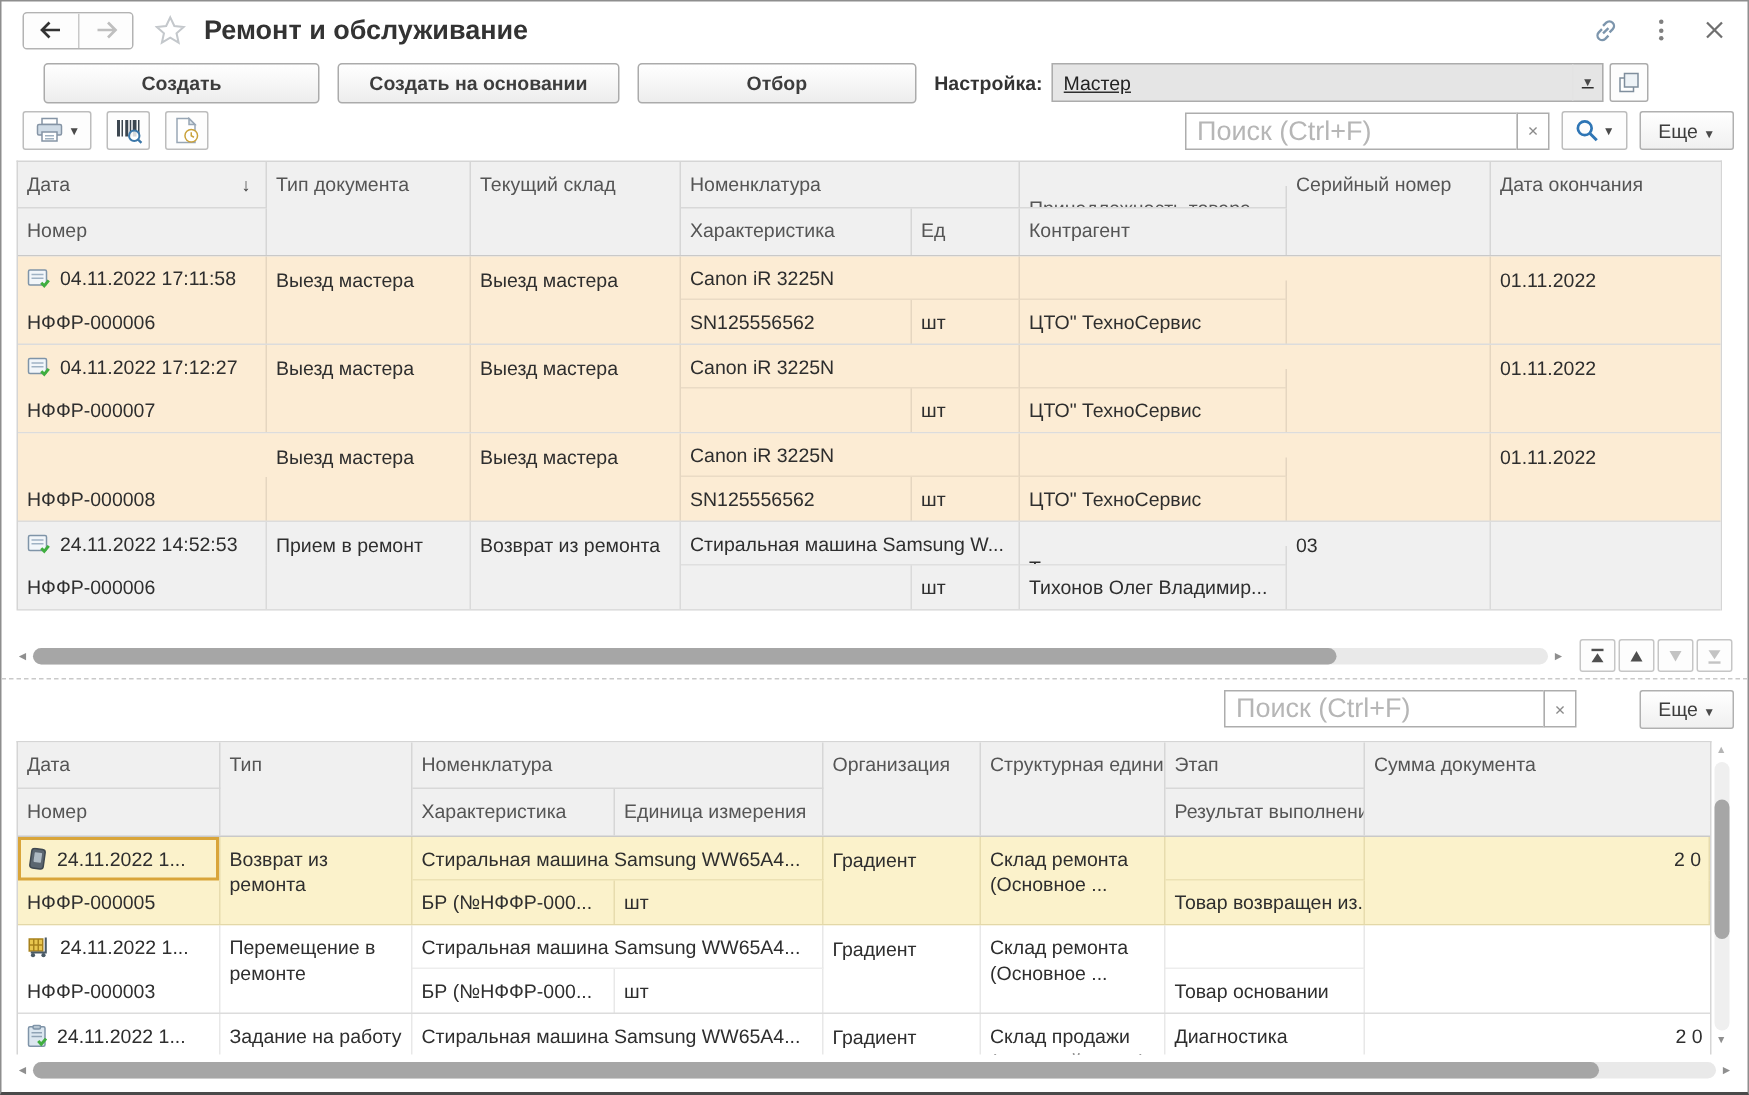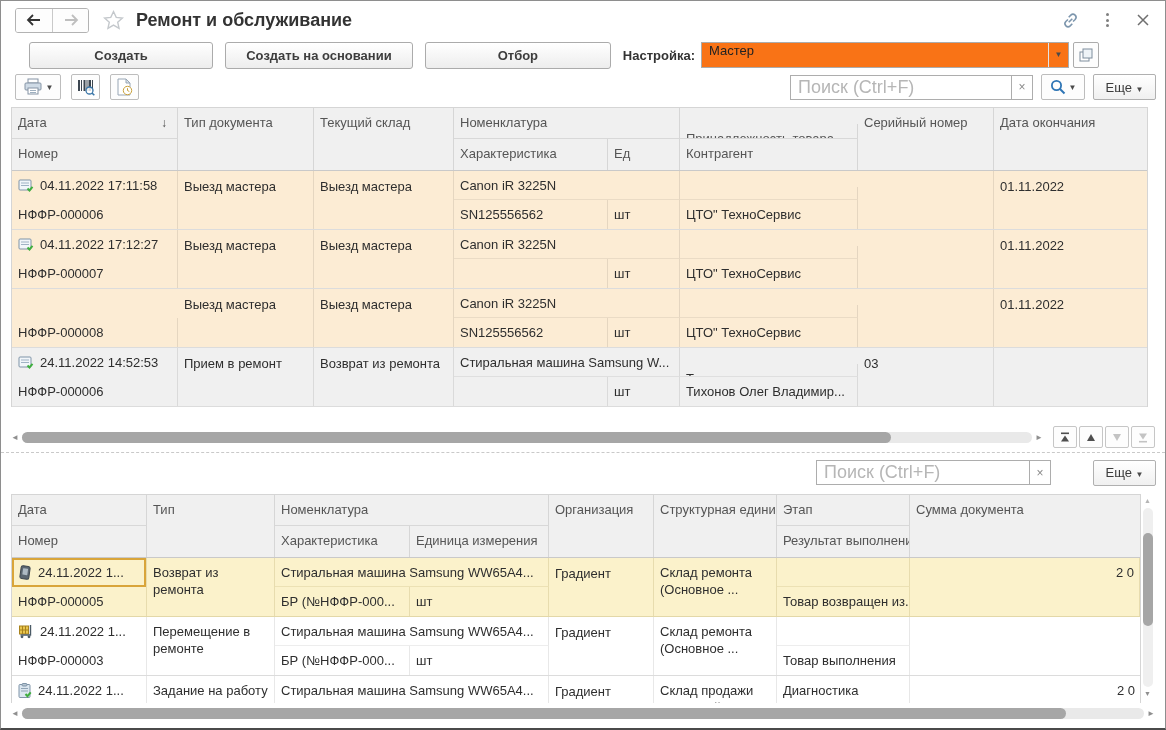--- a/index.html
+++ b/index.html
@@ -27,21 +27,21 @@
   .toolbar1 { height:32px; display:flex; align-items:center; padding:0 28px; gap:12px; }
   .btn-main {
     height:27px; border:1px solid #ababab; border-radius:3px;
     background:linear-gradient(#ffffff,#ededed); font-weight:bold; color:#3d3d3d;
     font-size:13px; display:flex; align-items:center; justify-content:center; cursor:pointer;
     font-family:"Liberation Sans", sans-serif;
   }
   .w1 { width:192px; } .w2 { width:196px; } .w3 { width:194px; }
   .setting-group { margin-left:auto; margin-right:38px; display:flex; align-items:center; }
   .setting-label { font-weight:bold; color:#333; margin-right:6px; }
-  .combo { width:368px; height:26px; border:1px solid #acacac; background:#f97316; display:flex; align-items:flex-start; }
+  .combo { width:368px; height:26px; border:1px solid #acacac; background:#e5e5e5; display:flex; align-items:center;text-decoration:underline; }
   .combo input { flex:1; border:none; outline:none; padding:0 7px; font-size:13px; color:#222; font-family:"Liberation Sans", sans-serif; background:transparent; }
   .combo-arrow { width:20px; text-align:center; color:#4a4a4a; font-size:8px; border-left:1px solid #e3e3e3; line-height:24px; cursor:pointer; }
   .sq-btn { width:26px; height:26px; margin-left:4px; border:1px solid #acacac; border-radius:2px; background:#fdfdfd; display:flex; align-items:center; justify-content:center; cursor:pointer; }
 
   
   .toolbar2 { height:36px; display:flex; align-items:center; padding:0 9px 4px 14px; }
   .icon-btn { height:26px; border:1px solid #bdbdbd; border-radius:2px; background:#fdfdfd; display:flex; align-items:center; justify-content:center; gap:3px; cursor:pointer; }
   .ib-print { width:46px; } .ib-sq { width:29px; margin-left:10px; }
   .arrow-sm { font-size:8px; color:#4a4a4a; }
   .search-group { margin-left:auto; display:flex; align-items:center; }
@@ -440,21 +440,21 @@
             <span>24.11.2022 1...</span>
           </div>
           <div class="cell q-num numcell">НФФР-000003</div>
           <div class="cell q-type wrapcell">Перемещение в ремонте</div>
           <div class="cell q-nomen split-b">Стиральная машина Samsung WW65A4...</div>
           <div class="cell q-char">БР (№НФФР-000...</div>
           <div class="cell q-unit">шт</div>
           <div class="cell q-org topcell">Градиент</div>
           <div class="cell q-struct wrapcell">Склад ремонта (Основное ...</div>
           <div class="cell q-stage split-b"></div>
-          <div class="cell q-result">Товар выполнения</div>
+          <div class="cell q-result">Товар основании</div>
           <div class="cell q-sum sumcell last"></div>
           <div class="cell q-sum2 last"></div>
         </div>
 
         <div class="trow g2">
           <div class="cell q-date flexcell">
             <svg width="14" height="16" viewBox="0 0 14 16">
                 <rect x="1" y="1.5" width="11" height="13" rx="1" fill="#dce7f0" stroke="#7f94a8"></rect>
                 <rect x="4" y="0.5" width="5" height="2.5" rx="1" fill="#b7c6d2" stroke="#7f94a8"></rect>
                 <line x1="3" y1="5.5" x2="10" y2="5.5" stroke="#8fa3b5"></line>

